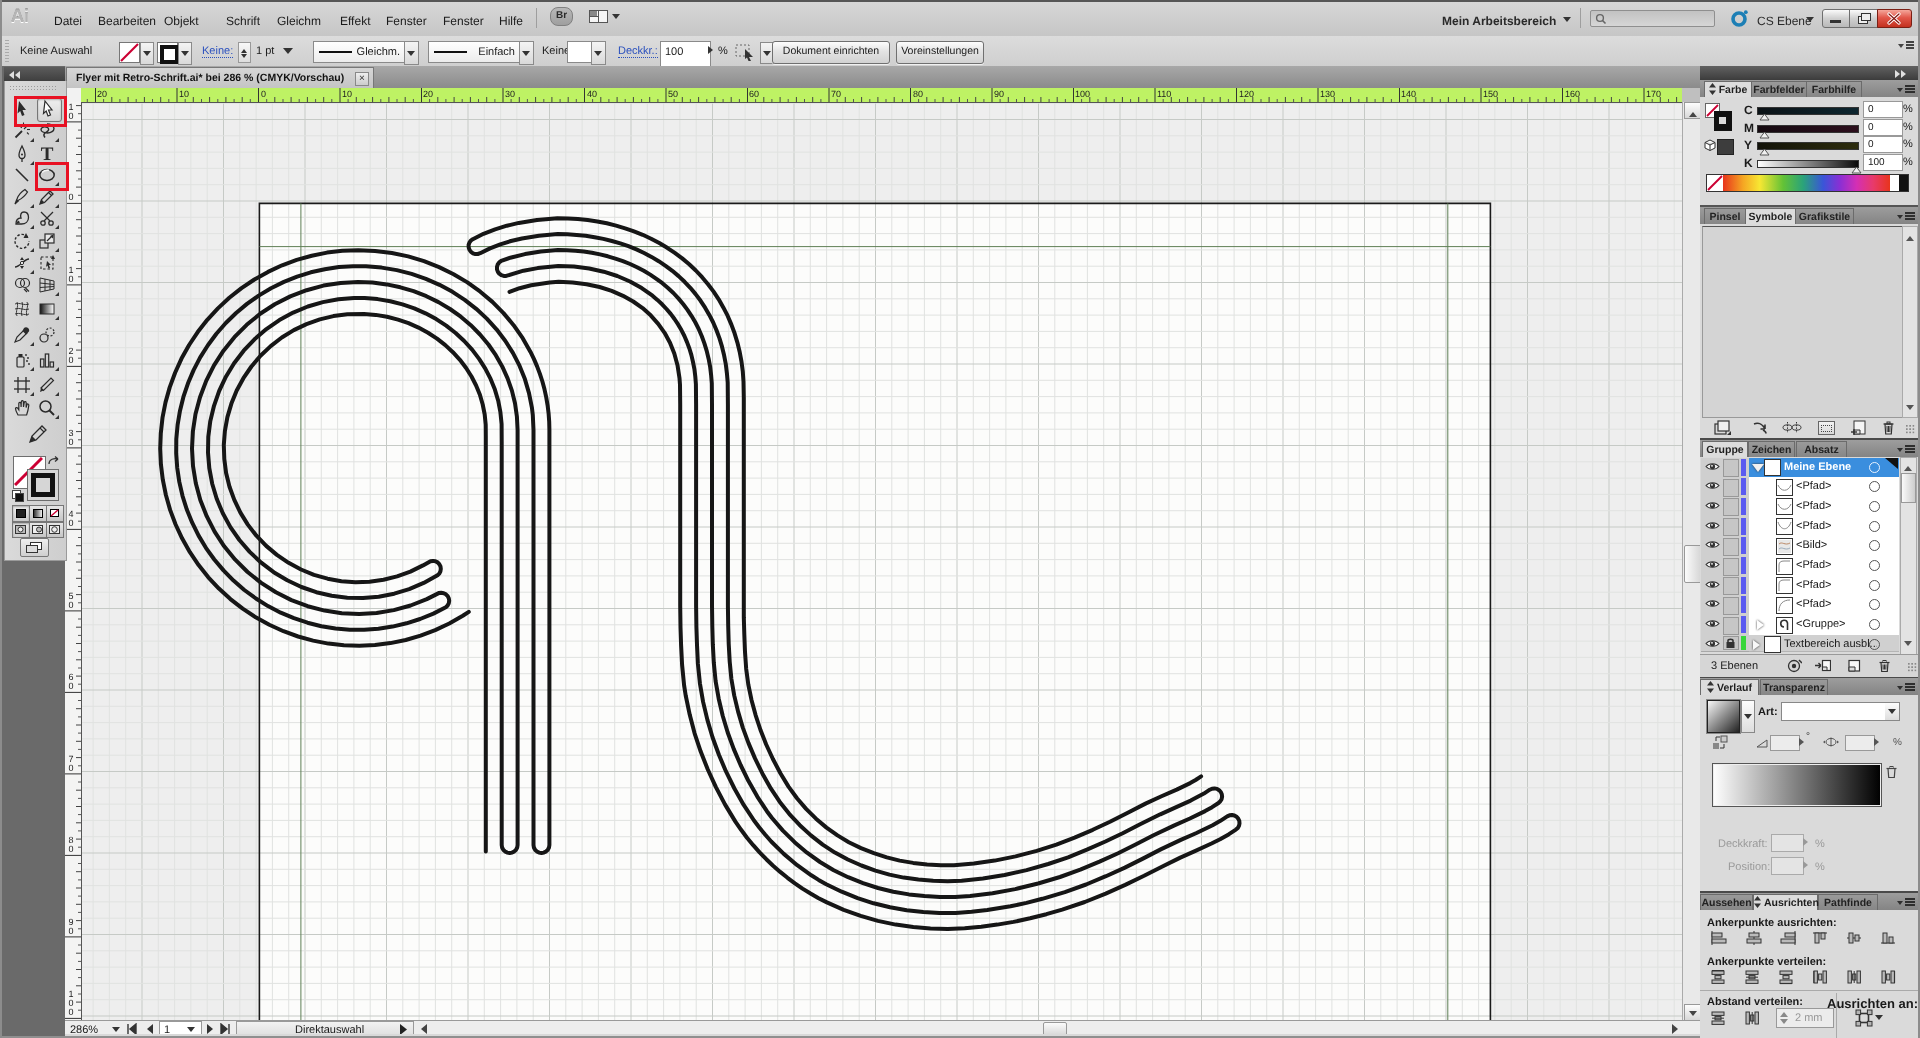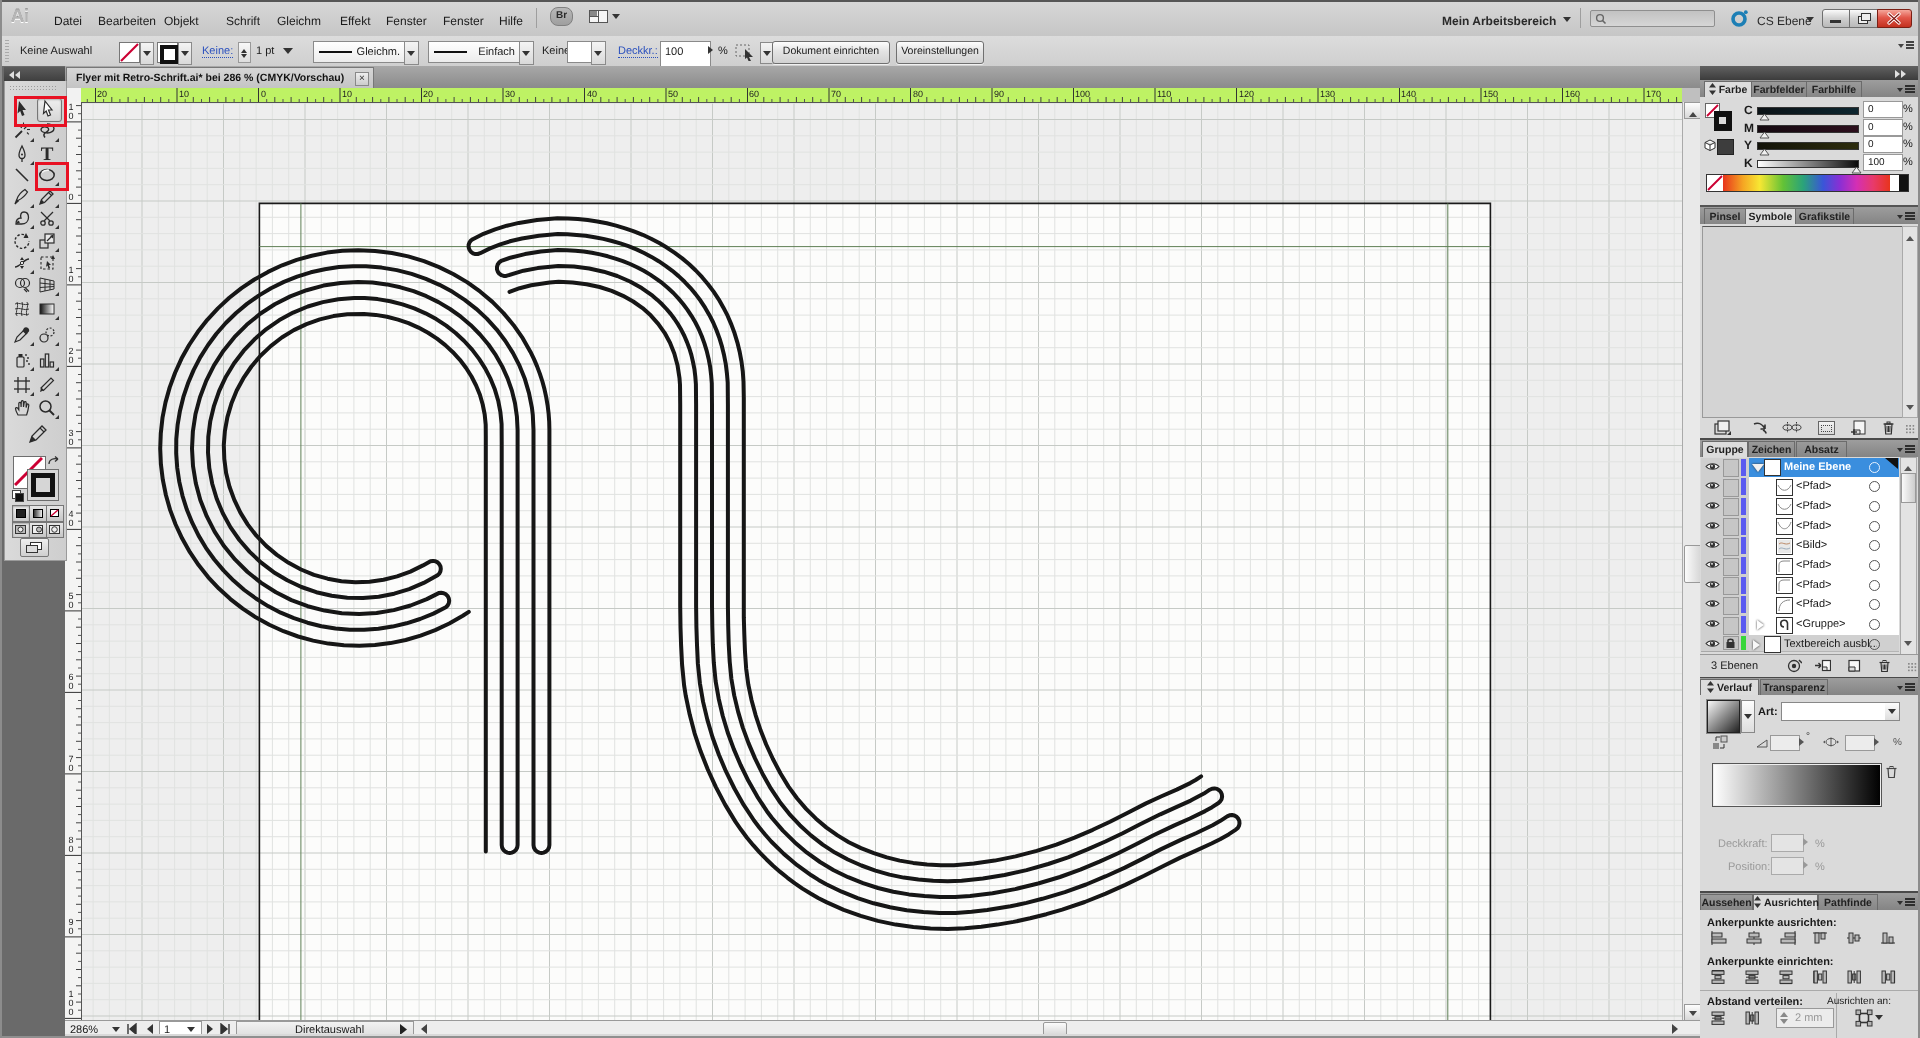--- a/index.html
+++ b/index.html
@@ -1294,21 +1294,21 @@
       <rect x="9" y="5" width="4" height="6"></rect>
     </g>
   </svg>
 <svg class="abs" style="left:1880px;top:930px" width="20" height="16" viewBox="0 0 20 16" xmlns="http://www.w3.org/2000/svg">
     <line x1="1" y1="13" x2="15" y2="13" stroke="#333"></line>
     <g fill="#bbb" stroke="#333" stroke-width="1">
       <rect x="3" y="3" width="4" height="10"></rect>
       <rect x="9" y="7" width="4" height="6"></rect>
     </g>
   </svg>
-<div class="abs" style="left:1707px;top:956px;font-size:11px;font-weight:bold">Ankerpunkte einrichten:</div>
+<div class="abs" style="left:1707px;top:956px;font-size:11px;font-weight:bold">Ankerpunkte verteilen:</div>
 <svg class="abs" style="left:1710px;top:969px" width="20" height="16" viewBox="0 0 20 16" xmlns="http://www.w3.org/2000/svg">
     <g fill="#bbb" stroke="#333" stroke-width="1">
       <rect x="2" y="2" width="12" height="3.4"></rect>
       <rect x="2" y="11" width="12" height="3.4"></rect>
       <rect x="5" y="6.6" width="6" height="3.2"></rect>
     </g>
     <line x1="2" y1="1.5" x2="14" y2="1.5" stroke="#333"></line>
   </svg>
 <svg class="abs" style="left:1744px;top:969px" width="20" height="16" viewBox="0 0 20 16" xmlns="http://www.w3.org/2000/svg">
     <g fill="#bbb" stroke="#333" stroke-width="1">
@@ -1369,21 +1369,21 @@
     <line x1="8.2" y1="2" x2="8.2" y2="14" stroke="#333"></line>
   </svg>
 <div class="abs" style="left:1776px;top:1008px;width:56px;height:18px;background:#ececec;border:1px solid #999">
     <div class="abs" style="left:3px;top:3px;width:8px;height:11px">
       <div class="abs" style="left:0;top:0;border:4px solid transparent;border-bottom:5px solid #888;border-top:none"></div>
       <div class="abs" style="left:0;top:7px;border:4px solid transparent;border-top:5px solid #888;border-bottom:none"></div>
     </div>
     <div class="abs" style="left:18px;top:3px;font-size:11px;color:#999">2 mm</div>
   </div>
 <div class="abs" style="left:1836px;top:993px;width:1px;height:45px;background:#aaa"></div>
-<div class="abs" style="left:1827px;top:996px;font-size:10px;font-weight:normal">Ausrichten an:</div>
+<div class="abs" style="left:1827px;top:996px;font-size:13px;font-weight:bold">Ausrichten an:</div>
 <svg class="abs" style="left:1855px;top:1009px" width="18" height="18" xmlns="http://www.w3.org/2000/svg">
     <rect x="4.5" y="4.5" width="9" height="9" fill="none" stroke="#333" stroke-width="1.6"></rect>
     <g fill="#b5b5b5">
       <rect x="1" y="1" width="4.6" height="4.6" stroke="#333"></rect>
       <rect x="12.4" y="1" width="4.6" height="4.6" stroke="#333"></rect>
       <rect x="1" y="12.4" width="4.6" height="4.6" stroke="#333"></rect>
       <rect x="12.4" y="12.4" width="4.6" height="4.6" stroke="#333"></rect>
     </g>
   </svg>
 <div class="abs" style="left:1875px;top:1015px;border:4px solid transparent;border-top:5px solid #333"></div>

